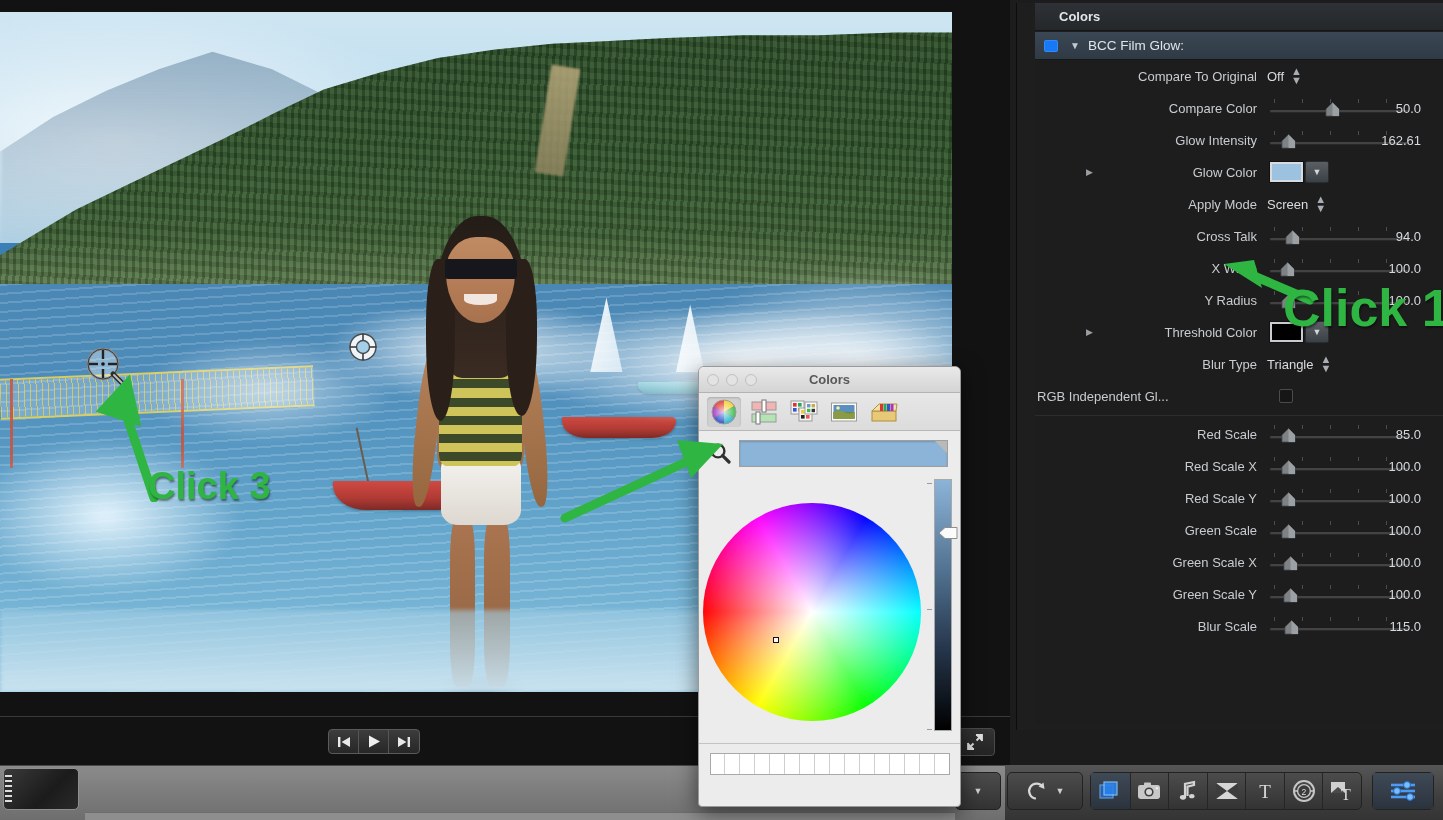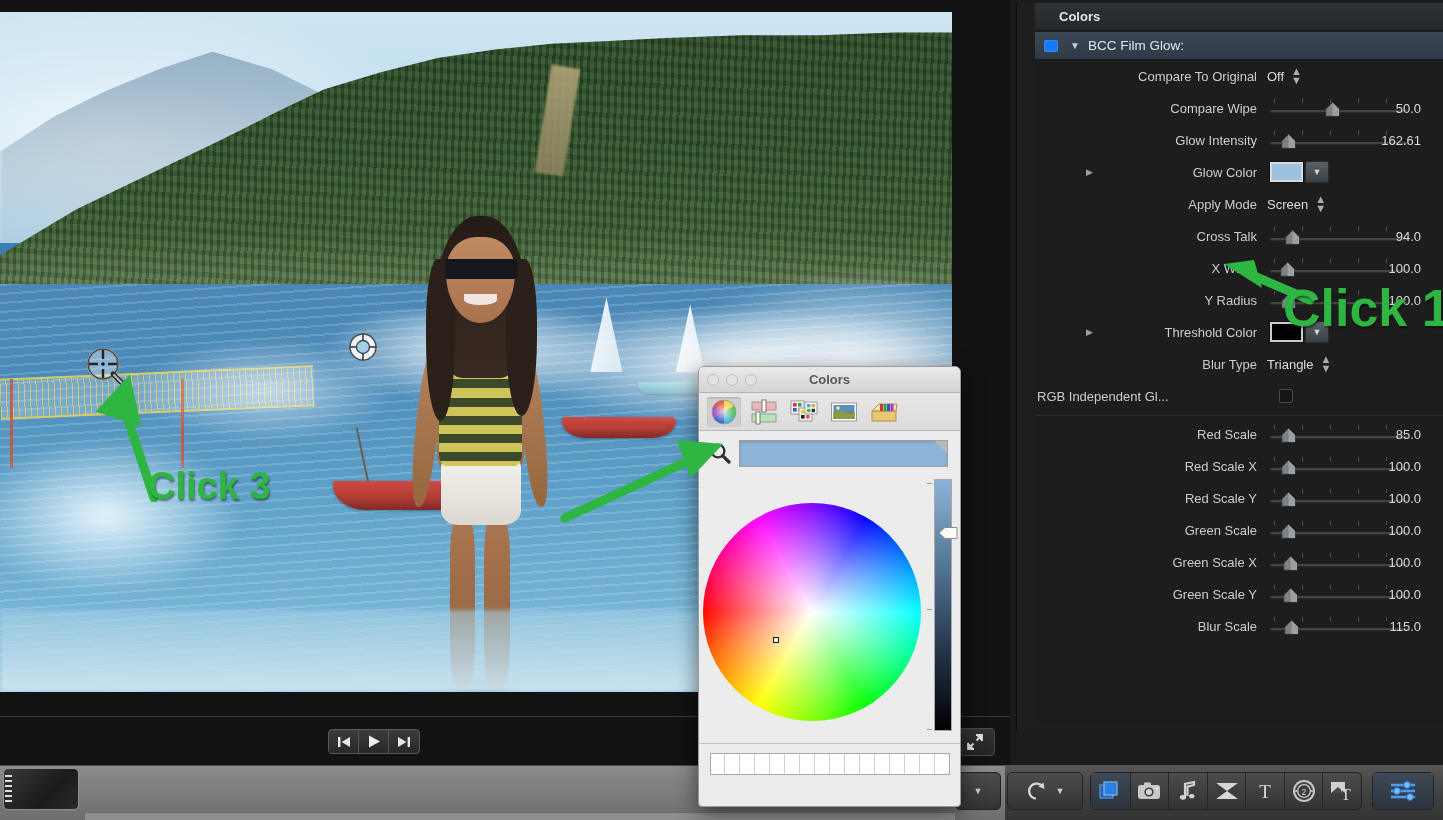--- a/index.html
+++ b/index.html
@@ -645,21 +645,21 @@
 
     <div class="params" id="params-container">
         <div class="prow">
           <div class="plabel">Compare To Original</div>
           <div class="popup">
             <span class="pv">Off</span>
             <span class="arrows">▲<br>▼</span>
           </div>
         </div>
         <div class="prow">
-          <div class="plabel">Compare Wipe</div>
+          <div class="plabel">Compare Color</div>
           <div class="slider">
             <div class="ticks">
               <i style="left:4px"></i>
               <i style="left:32px"></i>
               <i style="left:60px"></i>
               <i style="left:88px"></i>
               <i style="left:116px"></i>
             </div>
             <div class="track"></div>
             <div class="knob" style="left:62px"><svg width="15" height="15" viewBox="0 0 15 15">

